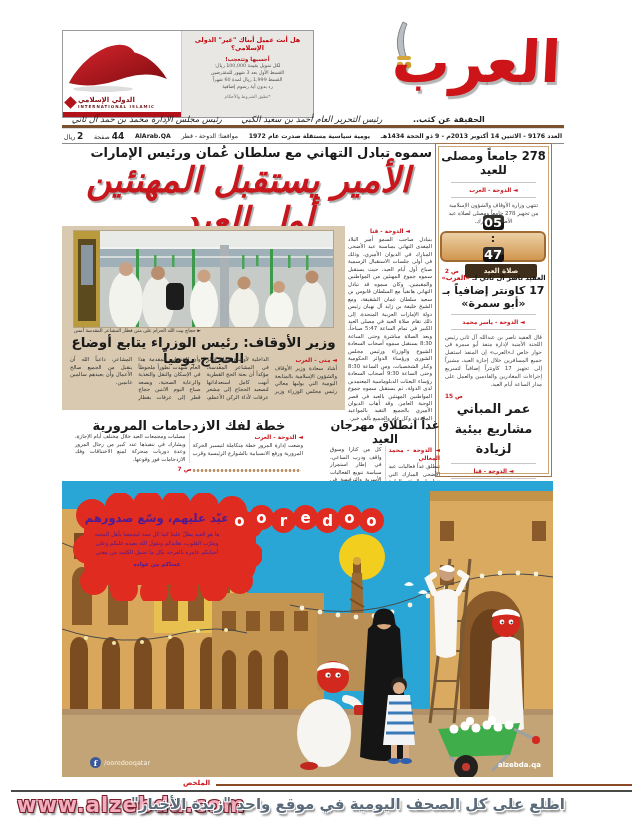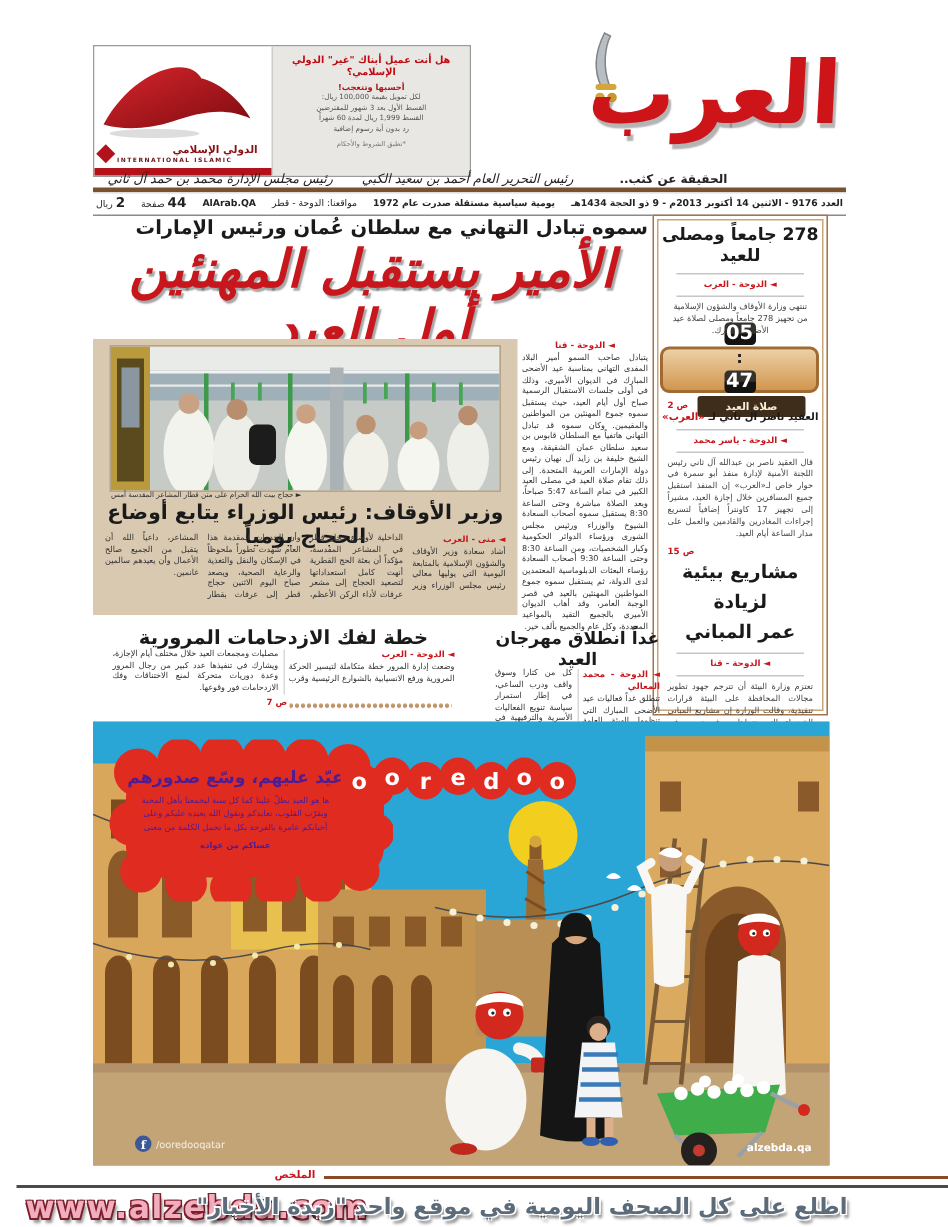--- a/index.html
+++ b/index.html
@@ -5,21 +5,21 @@
   html,body{margin:0;padding:0;background:#fff;}
   .page{position:relative;width:632px;height:818px;background:#fff;overflow:hidden;
         font-family:"DejaVu Sans",sans-serif;color:#1a1a1a;}
   .abs{position:absolute;}
 
   
   .bank-ad{left:62px;top:30px;width:250px;height:86px;border:1px solid #9a9a9a;display:flex;background:#fff;}
   .bank-left{width:118px;position:relative;background:#fff;border-right:1px solid #ccc;}
   .bank-brandrow{position:absolute;left:3px;bottom:8px;display:flex;align-items:center;gap:3px;}
   .bank-diamond{width:9px;height:9px;background:#b3121a;transform:rotate(45deg);}
-  .bank-brand-ar{font-size:7px;font-weight:bold;color:#8a1016;margin-left:37px;}
+  .bank-brand-ar{font-size:7px;font-weight:bold;color:#8a1016;}
   .bank-brand-en{font-size:4px;letter-spacing:1px;color:#6b0f14;font-weight:bold;}
   .bank-strip{position:absolute;left:0;bottom:0;width:100%;height:5px;background:#b3121a;}
   .bank-right{flex:1;background:#e9e7e3;padding:5px 4px 3px;text-align:center;direction:rtl;}
   .bank-head{color:#c00a12;font-size:6.5px;font-weight:bold;line-height:1.3;}
   .bank-sub{color:#b3121a;font-size:5.5px;font-weight:bold;margin-top:3px;}
   .bank-line{font-size:4.8px;color:#555;line-height:1.5;}
   .bank-foot{font-size:4.5px;color:#777;margin-top:3px;}
   .signatures{left:62px;top:114px;width:330px;display:flex;justify-content:space-around;direction:rtl;
               font-family:"DejaVu Serif",serif;font-style:italic;font-size:8.5px;color:#222;}
   .logo-block{left:383px;top:20px;width:178px;height:104px;text-align:left;}
@@ -192,32 +192,33 @@
       <div class="clock-label">صلاة العيد</div>
     </div>
 
     <div class="orn">
       <span class="pg">ص 2</span>
     </div>
 
     <div class="sb-pre">
       <span>العقيد ناصر آل ثاني لـ</span> <span class="brand">«العرب»</span>
     </div>
+    <div class="sb-h2">17 كاونتر إضافياً بـ «أبو سمرة»</div>
     <div class="sb-rule"></div>
     <div class="sb-byline">◄ الدوحة - ياسر محمد</div>
     <div class="sb-rule"></div>
     <div class="sb-text" style="text-align:justify">قال العقيد ناصر بن عبدالله آل ثاني رئيس اللجنة الأمنية لإدارة منفذ أبو سمرة في حوار خاص لـ«العرب» إن المنفذ استقبل جميع المسافرين خلال إجازة العيد، مشيراً إلى تجهيز 17 كاونتراً إضافياً لتسريع إجراءات المغادرين والقادمين والعمل على مدار الساعة أيام العيد.</div>
 
     <div class="orn">
       <span class="pg">ص 15</span>
     </div>
 
     <div class="sb-h3">
+      <div>عمر المباني</div>
       <div>مشاريع بيئية لزيادة</div>
-      <div>عمر المباني</div>
     </div>
     <div class="sb-rule"></div>
     <div class="sb-byline">◄ الدوحة - قنا</div>
     <div class="sb-rule"></div>
     <div class="sb-text" style="text-align:justify">تعتزم وزارة البيئة أن تترجم جهود تطوير مجالات المحافظة على البيئة قرارات تنفيذية، وقالت الوزارة إن مشاريع المباني الخضراء التي تتبناها سوف تسهم في خفض استهلاك الطاقة والمياه وتوفير التكاليف، مع زيادة العمر الافتراضي للمباني الجديدة بنسب تتراوح بين 20 و30 عاماً.</div>
 
     <div class="orn" style="margin-top:auto">
       <span class="pg">ص 6</span>
     </div>
   </div>

